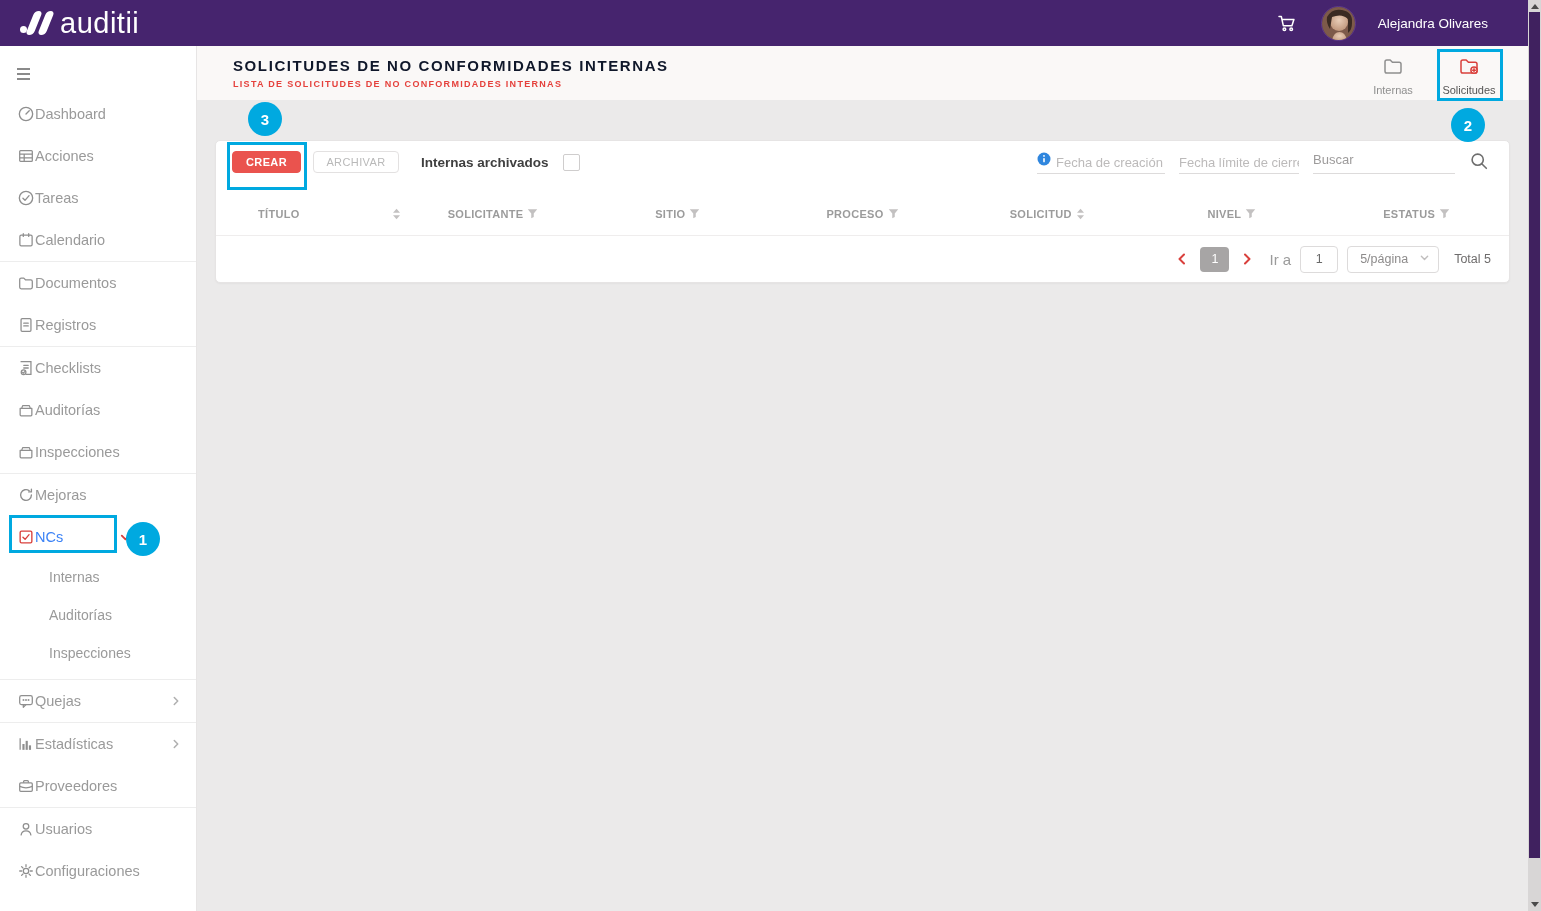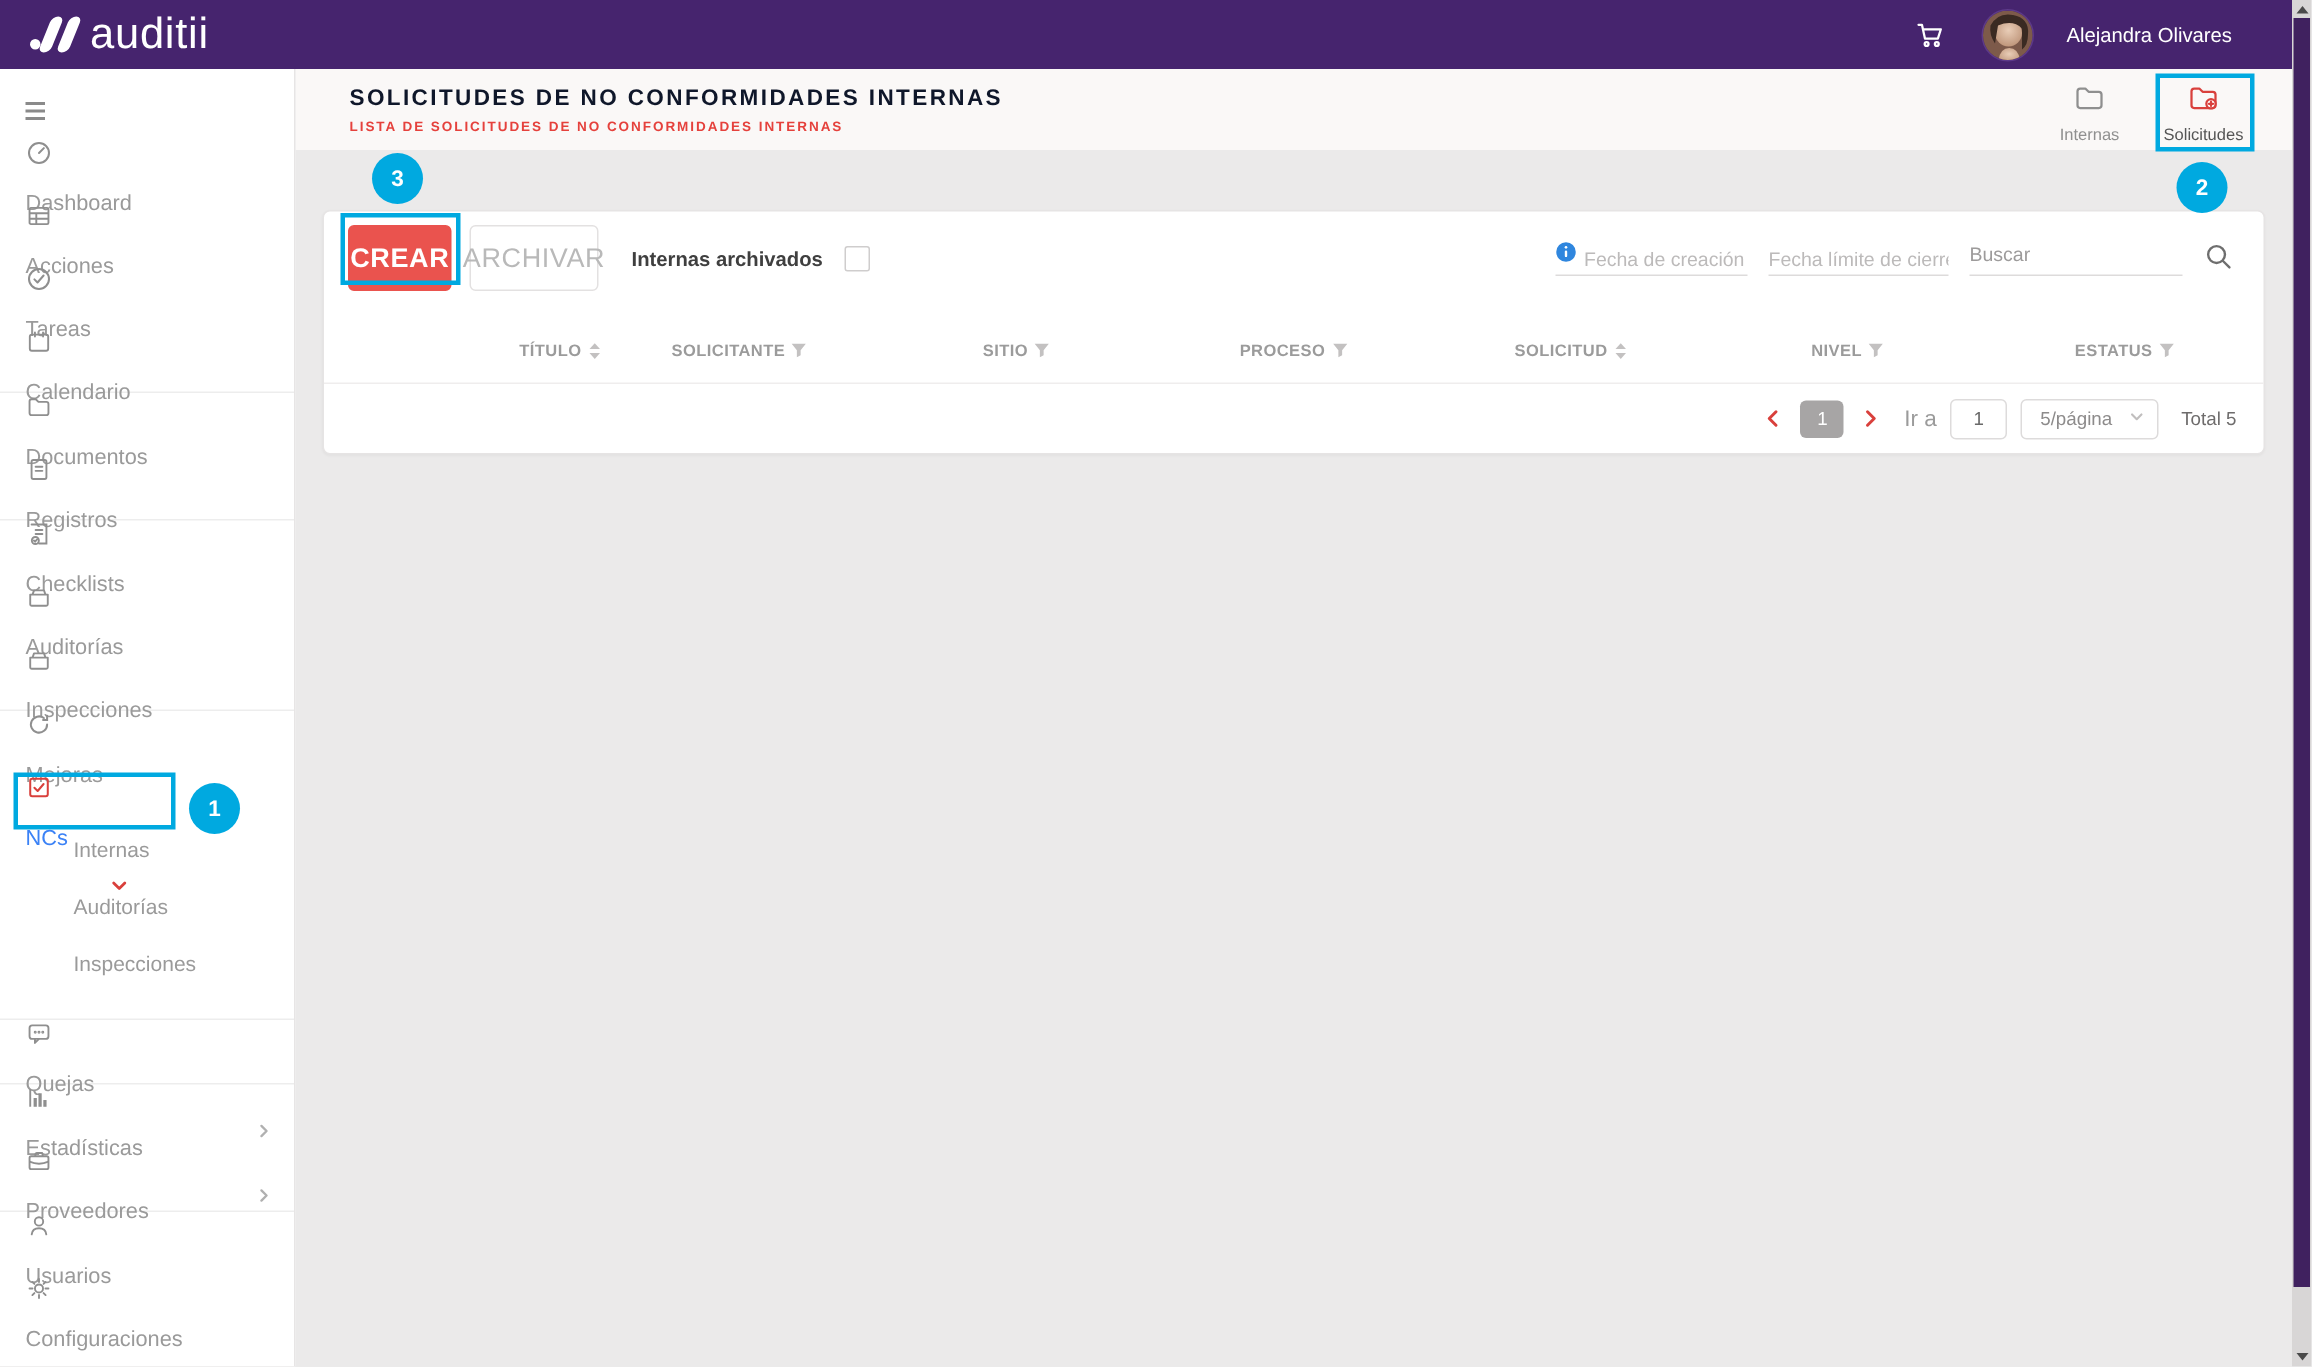--- a/index.html
+++ b/index.html
@@ -18,22 +18,22 @@
   .topbar-right { margin-left:auto; display:flex; align-items:center; gap:22px; }
   .cart-btn { width:24px; height:24px; display:flex; align-items:center; justify-content:center; cursor:pointer; }
   .avatar { width:35px; height:35px; border-radius:50%; overflow:hidden; border:1px solid #5d3a8a; cursor:pointer; }
   .username { color:#fff; font-size:13.5px; cursor:pointer; }
 
   
   .sidebar { position:absolute; left:0; top:46px; width:197px; height:865px; background:#fff;
              border-right:1px solid #e7e5e5; overflow:hidden; z-index:4; }
   .hamburger { padding:22px 0 10px 17px; cursor:pointer; }
   .hamburger .bar { width:13px; height:2px; background:#8a8a8a; margin-bottom:3px; }
-  .nav-item { height:42px; display:flex; padding:0 14px 0 17px; gap:17px;
-              color:#9a9a9a; font-size:14.5px; cursor:pointer; white-space:nowrap;flex-direction:column; }
+  .nav-item { height:42px; display:flex; align-items:center; padding:0 14px 0 17px; 
+              color:#9a9a9a; font-size:14.5px; cursor:pointer; white-space:nowrap; }
   .nav-item .nav-icon { display:flex; align-items:center; color:#8f8f8f; flex:0 0 18px; }
   .nav-item.active { color:#3b82f6; }
   .nav-item.active .nav-icon { color:#d9403c; }
   .nav-sub { height:38px; padding-left:49px; font-size:14px; }
   .sep { border:0; border-top:1px solid #ededed; }
   .sep.gap { margin-top:7px; }
   .chev { margin-left:auto; display:flex; align-items:center; color:#b0b0b0; }
   .chev.red { color:#d9403c; margin-left:56px; }
 
   
@@ -44,42 +44,42 @@
   .view-switch { margin-left:auto; display:flex; align-items:flex-start; gap:14px; }
   .view-item { width:62px; display:flex; flex-direction:column; align-items:center; gap:3px; cursor:pointer; padding-top:8px; }
   .view-item .v-label { font-size:11px; color:#8f8f8f; }
   .view-item.active .v-label { color:#555; border-bottom:2px solid #d9403c; padding-bottom:2px; }
 
   
   .content-body { position:absolute; left:197px; top:100px; width:1331px; height:811px; background:#ebeaea; }
   .card { margin:40px 18px 0 18px; background:#fff; border:1px solid #e6e4e4; border-radius:5px;
           box-shadow:0 1px 2px rgba(0,0,0,.04); }
   .card-toolbar { display:flex; align-items:center; padding:9px 18px 18px 16px; }
-  .btn { height:44px; border-radius:4px; font-size:18px; font-weight:700; letter-spacing:.4px;
+  .btn { height:22px; border-radius:4px; font-size:11px; font-weight:700; letter-spacing:.4px;
          display:flex; align-items:center; justify-content:center; cursor:pointer; }
   .btn-crear { width:69px; background:#ea534e; color:#fff; border:1px solid #ea534e; }
   .btn-archivar { width:86px; background:#fff; color:#b9b9b9; border:1px solid #e3e1e1; margin-left:12px; font-weight:400; }
   .mostrar-label { margin-left:22px; font-size:13.5px; font-weight:700; color:#3f3f3f; }
   .checkbox { width:17px; height:17px; border:1px solid #cfcdcd; border-radius:2px; background:#fff; margin-left:14px; cursor:pointer; }
   .toolbar-right { margin-left:auto; display:flex; align-items:flex-end; gap:14px; }
   .ufield { display:flex; align-items:flex-end; border-bottom:1px solid #dddbdb; padding-bottom:3px; gap:5px; }
   .ufield input { border:0; outline:none; background:transparent; font-size:13px; color:#6a6a6a;
                   font-family:"Liberation Sans",sans-serif; width:100%; }
   .ufield input::placeholder { color:#bcbaba; }
   .f-creacion { width:128px; }
   .f-limite { width:120px; }
   .f-buscar { width:142px; padding-bottom:6px; }
   .f-buscar input::placeholder { color:#9d9b9b; }
   .search-btn { width:22px; height:22px; margin-bottom:2px; color:#6e6e6e; cursor:pointer; display:flex; align-items:center; }
 
   .table-head { display:grid; grid-template-columns:repeat(7,1fr); height:44px; align-items:center;
                 border-bottom:1px solid #efeded; }
   .th { display:flex; align-items:center; justify-content:center; gap:4px; font-size:11px; font-weight:700;
         color:#9b9b9b; letter-spacing:.3px; cursor:pointer; }
-  .th:first-child { justify-content:flex-end; padding-left:42px; }
+  .th:first-child { justify-content:space-between; padding-left:42px; }
   .th .t-ic { display:flex; align-items:center; color:#c3c1c1; }
 
   .table-empty { height:56px; display:flex; align-items:center; justify-content:center;
                  font-size:13.5px; color:#9b9b9b; border-bottom:1px solid #efeded; }
 
   .card-footer { height:46px; display:flex; align-items:center; justify-content:flex-end; padding-right:18px; gap:9px; }
   .pg-chev { width:18px; height:18px; display:flex; align-items:center; justify-content:center; color:#d9403c; cursor:pointer; }
   .pg-current { min-width:29px; height:25px; background:#a7a5a5; border-radius:4px; color:#fff; font-size:12.5px;
                 display:flex; align-items:center; justify-content:center; cursor:pointer; }
   .pg-goto-label { font-size:15px; color:#9b9b9b; margin-left:4px; }

